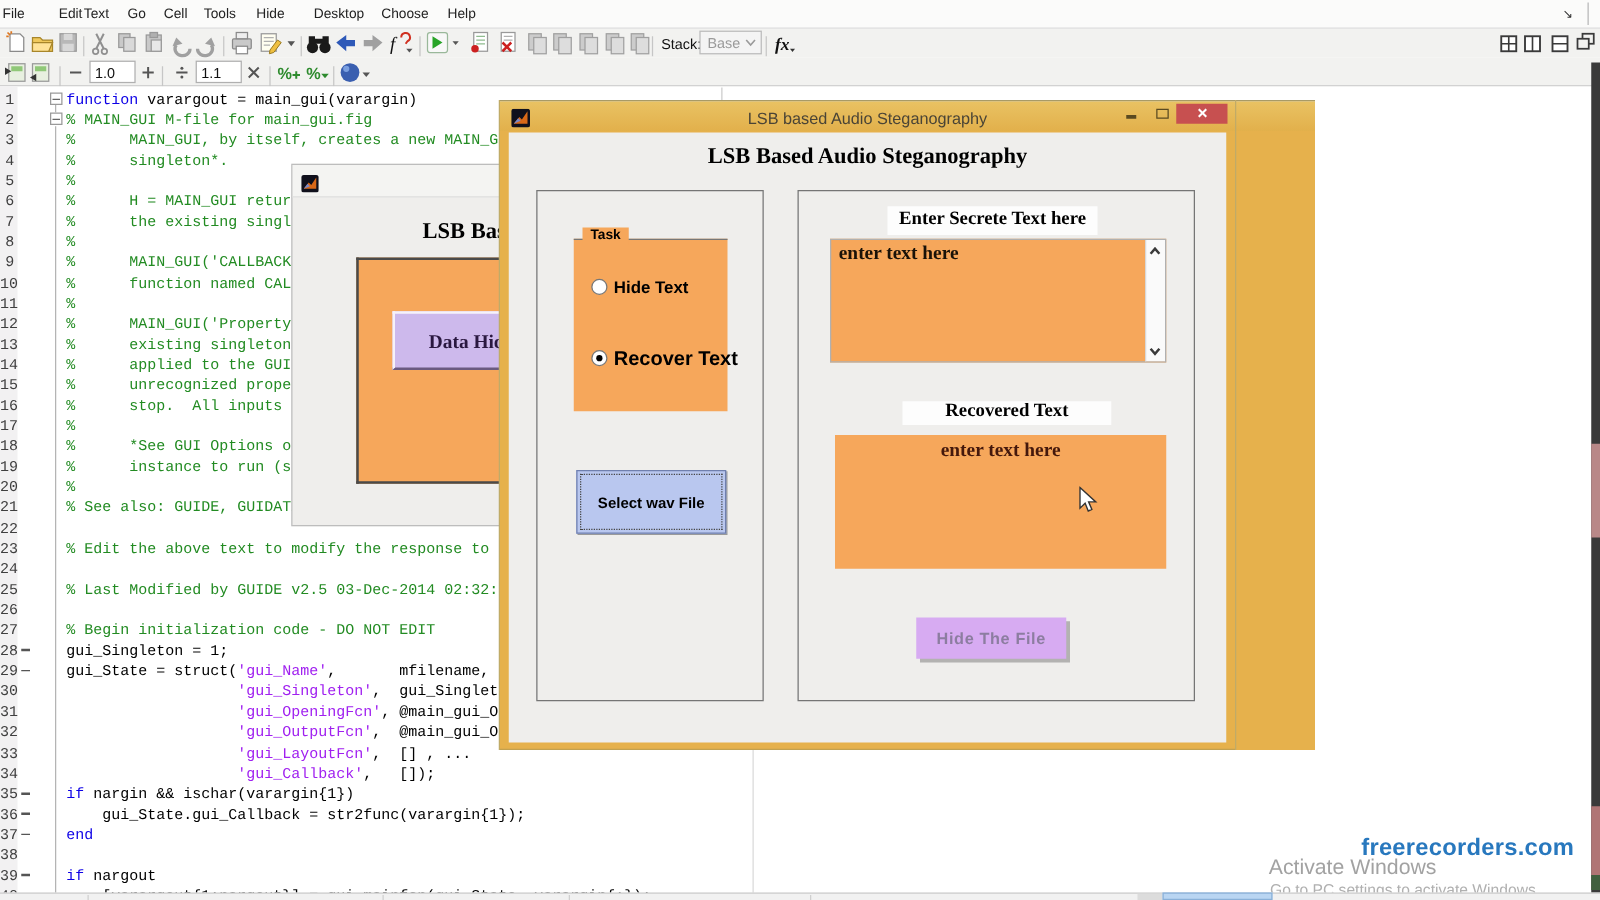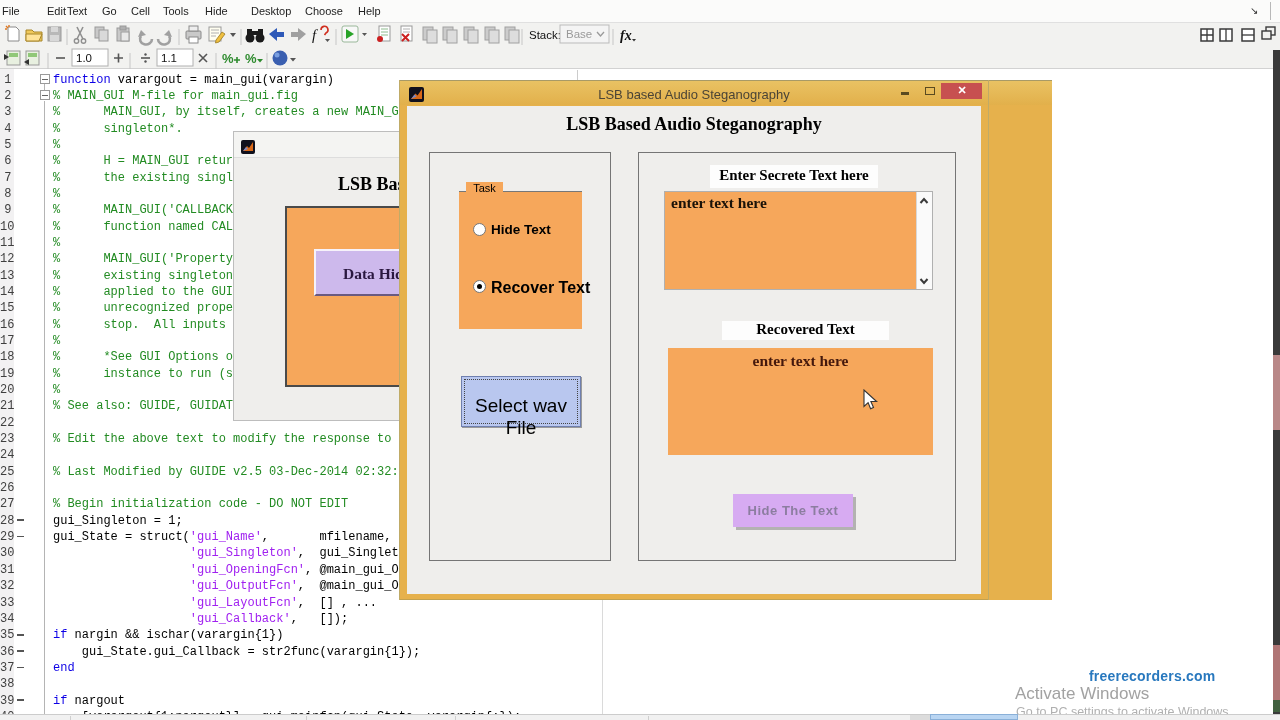--- a/index.html
+++ b/index.html
@@ -224,21 +224,21 @@
 <span class="k">if</span> nargin &amp;&amp; ischar(varargin{1})
     gui_State.gui_Callback = str2func(varargin{1});
 <span class="k">end</span>
 
 <span class="k">if</span> nargout
     [varargout{1:nargout}] = gui_mainfcn(gui_State, varargin{:});</pre>
 
 <div class="a" style="left:602px;top:599px;width:1px;height:116px;background:#dadada"></div>
 <div class="a" style="left:577px;top:70px;width:1px;height:10px;background:#cccccc"></div>
 
-<div class="a" style="left:1089px;top:668px;font-size:14px;font-weight:bold;color:#2878be;letter-spacing:.2px">freerecorders.com</div>
+<div class="a" style="left:1089px;top:668px;font-size:19px;font-weight:bold;color:#2878be;letter-spacing:.2px">freerecorders.com</div>
 <div class="a" style="left:1015px;top:684px;font-size:17px;color:#a2a2a2">Activate Windows</div>
 <div class="a" style="left:1016px;top:705px;font-size:12.5px;color:#b0b0b0">Go to PC settings to activate Windows.</div>
 
 <div class="a" style="left:1273px;top:50px;width:7px;height:670px;background:#3a3a3a"></div>
 <div class="a" style="left:1273px;top:355px;width:7px;height:75px;background:#b98888"></div>
 <div class="a" style="left:1273px;top:645px;width:7px;height:55px;background:#b07575"></div>
 <div class="a" style="left:1273px;top:700px;width:7px;height:12px;background:#41603f"></div>
 
 <div class="a" style="left:0;top:714px;width:1280px;height:6px;background:#f1f1f1;border-top:1px solid #cccccc"></div>
 <div class="a" style="left:910px;top:715px;width:20px;height:5px;background:#dcdcdc"></div>
@@ -273,31 +273,31 @@
   <div class="a" style="left:525px;top:6px;width:10px;height:8px;border:1.5px solid #5a4a20"></div>
   <div class="a" style="left:541px;top:1.5px;width:41px;height:16.5px;background:#c75050"></div>
   <div class="a" style="left:556px;top:3px;width:12px;height:12px;color:#fff;font-size:11px;font-weight:bold;text-align:center">✕</div>
 
   <div class="a" style="left:7px;top:25px;width:574px;height:488px;background:#efeeec">
     <div class="a" style="left:0;top:8px;width:574px;text-align:center;font-family:'Liberation Serif',serif;font-weight:bold;font-size:18px;color:#000">LSB Based Audio Steganography</div>
 
     <div class="a" style="left:22px;top:46px;width:182px;height:409px;border:1.5px solid #757575"></div>
 
     <div class="a" style="left:52px;top:85px;width:123px;height:138px;background:#f6a75b;border-top:1px solid #777"></div>
-    <div class="a" style="left:59px;top:76px;width:37px;height:14px;background:#f6a75b;font-size:11px;font-weight:normal;color:#000;text-align:center">Task</div>
+    <div class="a" style="left:59px;top:76px;width:37px;height:14px;background:#f6a75b;font-size:11px;font-weight:bold;color:#000;text-align:center">Task</div>
 
     <div class="a" style="left:66px;top:117px;width:13px;height:13px;border-radius:50%;background:#fff;border:1px solid #777"></div>
     <div class="a" style="left:84px;top:116px;font-size:13.5px;font-weight:bold;color:#000">Hide Text</div>
     <div class="a" style="left:66px;top:174px;width:13px;height:13px;border-radius:50%;background:#fff;border:1px solid #777"></div>
     <div class="a" style="left:70px;top:178px;width:5px;height:5px;border-radius:50%;background:#000"></div>
     <div class="a" style="left:84px;top:173px;font-size:16px;font-weight:bold;color:#000">Recover Text</div>
 
     <div class="a" style="left:54px;top:270px;width:120px;height:51px;background:#b9c7ef;border:1px solid #6f7fae;box-shadow:1px 1px 0 #9a9a9a">
       <div class="a" style="left:2px;top:2px;right:2px;bottom:2px;border:1px dotted #444"></div>
-      <div class="a" style="left:0;top:18px;width:118px;text-align:center;font-size:19px;font-weight:normal;color:#000">Select wav File</div>
+      <div class="a" style="left:0;top:18px;width:118px;text-align:center;font-size:12px;font-weight:bold;color:#000">Select wav File</div>
     </div>
 
 
     <div class="a" style="left:231px;top:46px;width:318px;height:409px;border:1.5px solid #757575"></div>
     <div class="a" style="left:303px;top:59px;width:168px;height:23px;background:#fdfdfd;text-align:center;font-family:'Liberation Serif',serif;font-weight:bold;font-size:15px;color:#000;padding-top:2px">Enter Secrete Text here</div>
 
     <div class="a" style="left:257px;top:85px;width:269px;height:99px;background:#f6a75b;border:1px solid #b0b0b0">
       <div class="a" style="left:6px;top:2px;font-family:'Liberation Serif',serif;font-weight:bold;font-size:15.5px;color:#1a1208">enter text here</div>
       <div class="a" style="left:251px;top:0;width:16px;height:97px;background:#fafafa;border-left:1px solid #d8d8d8"></div>
       <svg class="a" style="left:251px;top:0" width="16" height="97">
@@ -306,21 +306,21 @@
           </svg>
     </div>
 
     <div class="a" style="left:315px;top:215px;width:167px;height:19px;background:#fdfdfd;text-align:center;font-family:'Liberation Serif',serif;font-weight:bold;font-size:15px;color:#000">Recovered Text</div>
 
     <div class="a" style="left:261px;top:242px;width:265px;height:107px;background:#f6a75b">
       <div class="a" style="left:0;top:4px;width:265px;text-align:center;font-family:'Liberation Serif',serif;font-weight:bold;font-size:15.5px;color:#44180c">enter text here</div>
     </div>
 
     <div class="a" style="left:326px;top:388px;width:120px;height:33px;background:#d7abf2;box-shadow:3px 3px 0 rgba(130,130,130,.55)">
-      <div class="a" style="left:0;top:9px;width:120px;text-align:center;font-size:13px;font-weight:bold;color:#8c7da0;letter-spacing:.5px">Hide The Text</div>
+      <div class="a" style="left:0;top:9px;width:120px;text-align:center;font-size:13px;font-weight:bold;color:#8c7da0;letter-spacing:.5px">Hide The File</div>
     </div>
   </div>
 </div>
 
 <div class="a" style="left:399px;top:80px;width:1px;height:520px;background:#c0ab67"></div>
 <div class="a" style="left:988px;top:80px;width:1px;height:520px;background:#c0ab67"></div>
 <div class="a" style="left:400px;top:599px;width:588px;height:1px;background:#c3a14f"></div>
 
 <svg class="a" style="left:863px;top:389px" width="18" height="24" viewBox="0 0 18 24">
       <path d="M1,1 L1,17.5 L5.1,13.6 L7.6,19.8 L10.5,18.5 L7.9,12.5 L13.6,12.5 Z" fill="#fff" stroke="#333" stroke-width="1.1"></path>

